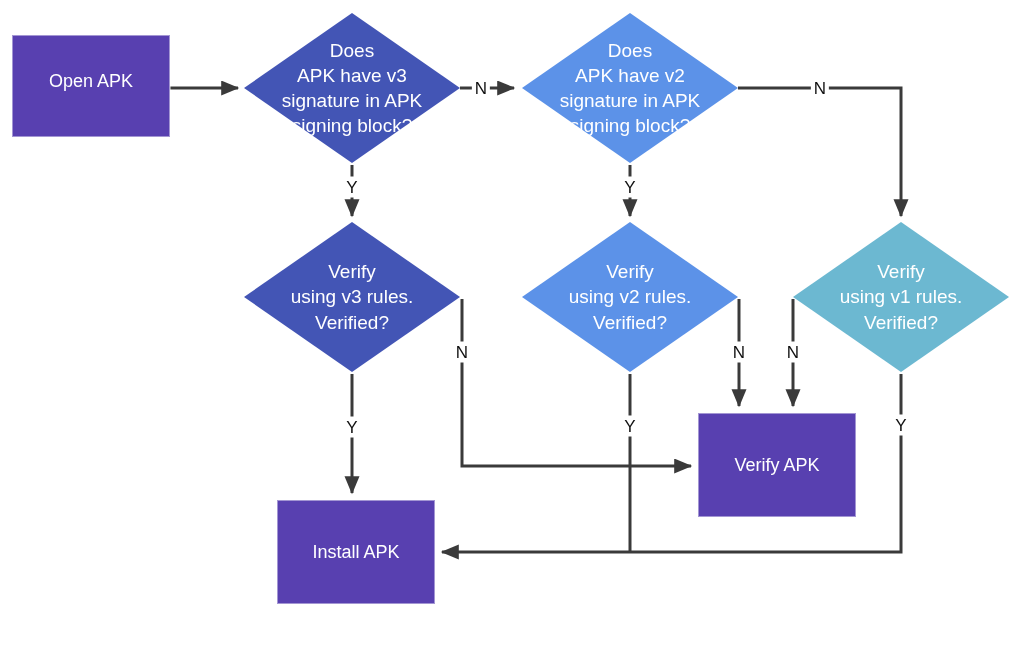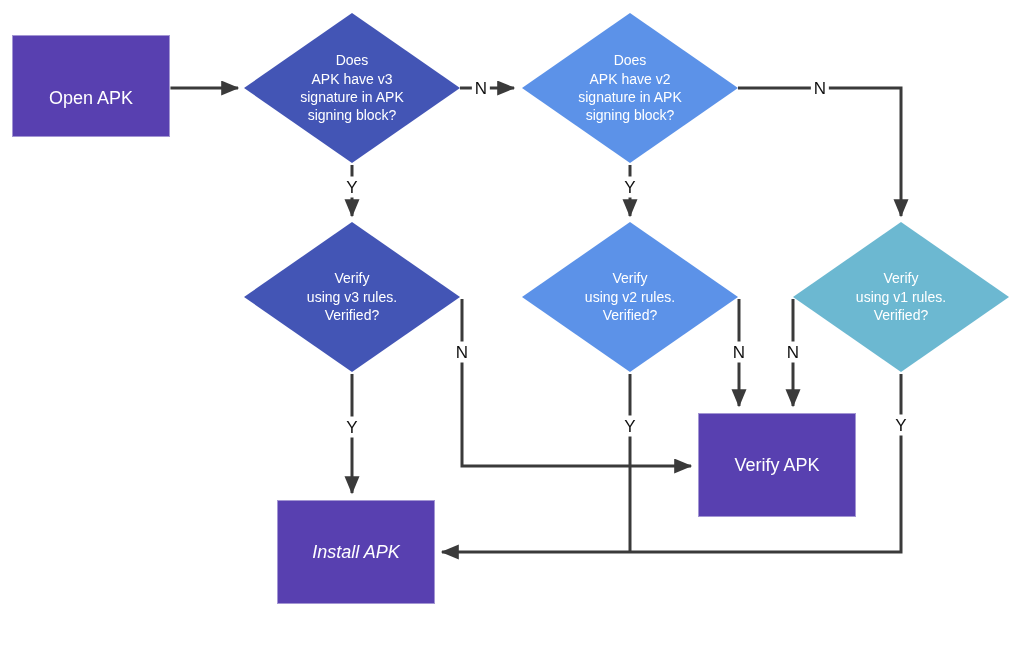--- a/index.html
+++ b/index.html
@@ -16,21 +16,21 @@
     position: absolute;
     display: flex;
     align-items: center;
     justify-content: center;
     text-align: center;
     color: #ffffff;
     white-space: pre-line;
     pointer-events: none;
   }
   .box-label { font-size: 18px; }
-  .diamond-label { font-size: 14px; line-height: 1.32; }
+  .diamond-label { font-size: 19px; line-height: 1.32; }
   .edge-label {
     position: absolute;
     transform: translate(-50%, -50%);
     background: #ffffff;
     color: #111111;
     font-size: 17px;
     line-height: 1;
     padding: 2px 3px;
     pointer-events: none;
   }
@@ -71,21 +71,21 @@
 
     <polygon points="630,222 738,297 630,372 522,297" fill="#5c92e8"></polygon>
 
     <polygon points="901,222 1009,297 901,372 793,297" fill="#6cb8d1"></polygon>
 
     <rect x="698" y="413" width="158" height="104" stroke="rgba(255,255,255,0.45)" stroke-width="2" fill="#5840b0"></rect>
 
     <rect x="277" y="500" width="158" height="104" stroke="rgba(255,255,255,0.45)" stroke-width="2" fill="#5840b0"></rect>
   </svg>
 
-  <div class="node-label box-label" style="left:12px; top:47px; width:158px; height:102px;border-radius:12px;">Open APK</div>
+  <div class="node-label box-label" style="left:12px; top:30px; width:158px; height:102px;border-radius:12px;">Open APK</div>
 
   <div class="node-label diamond-label" style="left:252px; top:18px; width:200px; height:140px;">Does
 APK have v3
 signature in APK
 signing block?</div>
 
   <div class="node-label diamond-label" style="left:530px; top:18px; width:200px; height:140px;">Does
 APK have v2
 signature in APK
 signing block?</div>
@@ -97,21 +97,21 @@
   <div class="node-label diamond-label" style="left:530px; top:227px; width:200px; height:140px;">Verify
 using v2 rules.
 Verified?</div>
 
   <div class="node-label diamond-label" style="left:801px; top:227px; width:200px; height:140px;">Verify
 using v1 rules.
 Verified?</div>
 
   <div class="node-label box-label" style="left:698px; top:413px; width:158px; height:104px;">Verify APK</div>
 
-  <div class="node-label box-label" style="left:277px; top:500px; width:158px; height:104px;font-style:italic;">Install APK</div>
+  <div class="node-label box-label" style="left:277px; top:500px; width:158px; height:104px;">Install APK</div>
 
   <div class="edge-label" style="left:481px; top:88px;">N</div>
   <div class="edge-label" style="left:352px; top:187px;">Y</div>
   <div class="edge-label" style="left:630px; top:187px;">Y</div>
   <div class="edge-label" style="left:820px; top:88px;">N</div>
   <div class="edge-label" style="left:352px; top:427px;">Y</div>
   <div class="edge-label" style="left:462px; top:352px;">N</div>
   <div class="edge-label" style="left:630px; top:426px;">Y</div>
   <div class="edge-label" style="left:739px; top:352px;">N</div>
   <div class="edge-label" style="left:793px; top:352px;">N</div>

